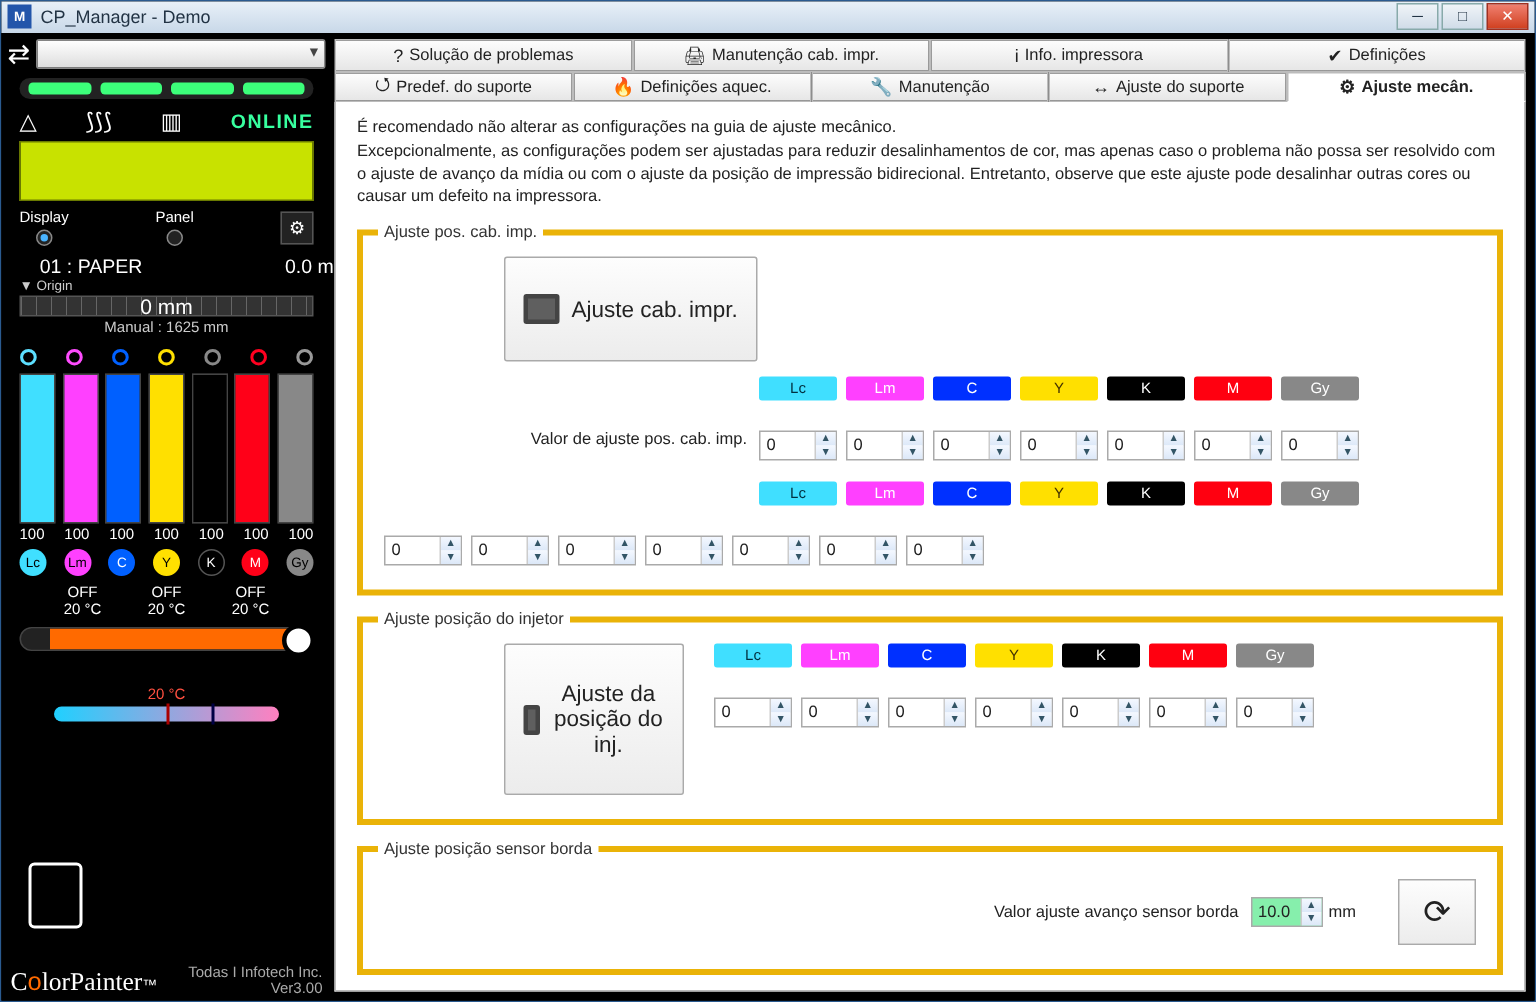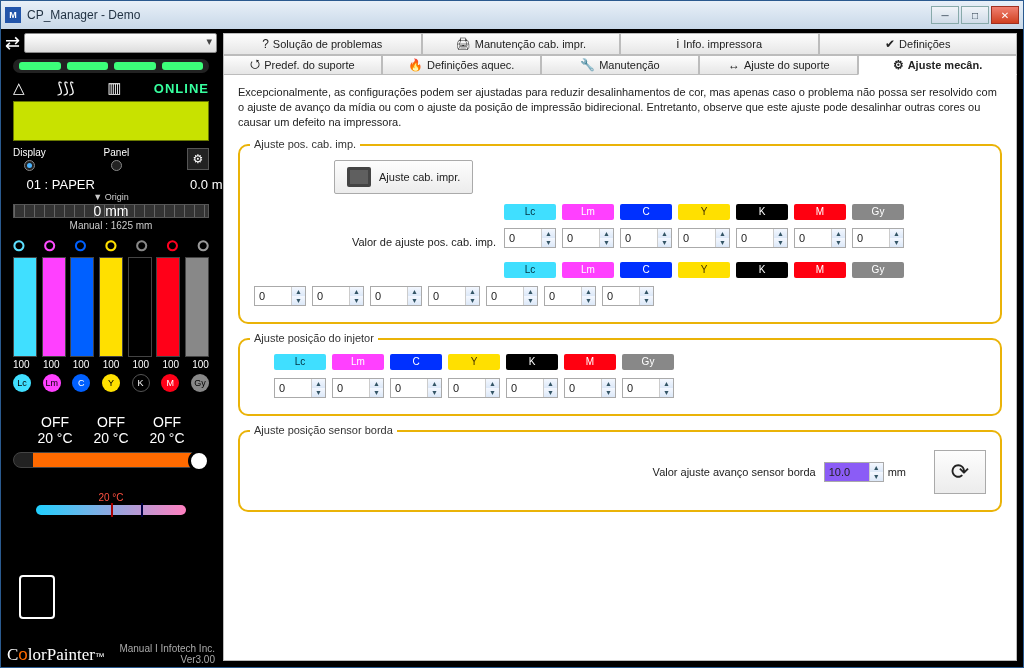--- a/index.html
+++ b/index.html
@@ -32,21 +32,21 @@
 
 .lcd { width:196px; height:40px; background:#c8e200; border:1px solid #6a7a00; margin-bottom:6px;}
 
 .dp-row{width:196px;display:flex;align-items:center;justify-content:space-between;margin-bottom:6px;}
 .dp-col{display:flex;flex-direction:column;align-items:center;font-size:10px;gap:2px;}
 .radio{width:11px;height:11px;border-radius:50%;border:1px solid #888;background:#222;display:inline-block;position:relative;}
 .radio.on:after{content:"";position:absolute;inset:2px;border-radius:50%;background:#4ab4ff;}
 .gearbtn{width:22px;height:22px;background:#222;border:1px solid #555;display:flex;align-items:center;justify-content:center;font-size:12px;}
 
 .paperline{width:196px;font-size:13px;display:flex;justify-content:space-between;margin-left:27px;}
-.origin{width:196px;text-align:center;font-size:9px;color:#ccc;}
+.origin{width:196px;text-align:left;font-size:9px;color:#ccc;}
 .ruler{width:196px;height:14px;background:repeating-linear-gradient(90deg,#666 0 1px,#333 1px 10px);border:1px solid #555;position:relative;margin:2px 0;}
 .ruler .ptr{position:absolute;left:50%;top:-2px;transform:translateX(-50%);color:#fff;font-size:14px;}
 .manual{width:196px;text-align:center;font-size:10px;color:#ccc;margin-bottom:6px;}
 
 .drops{width:196px;display:flex;justify-content:space-between;margin-bottom:2px;}
 .drop{font-size:15px;}
 .drop.lc{color:#5cdfff;}.drop.lm{color:#ff4cff;}.drop.c{color:#0060ff;}.drop.y{color:#ffe000;}.drop.k{color:#888;}.drop.m{color:#ff0020;}.drop.gy{color:#999;}
 
 .tanks{width:196px;display:flex;justify-content:space-between;gap:2px;}
 .tank{width:24px;height:100px;background:#222;border:1px solid #444;position:relative;}
@@ -57,21 +57,21 @@
 .tank.y  .fill{background:#ffe000;height:100%;}
 .tank.k  .fill{background:#000;height:100%;}
 .tank.m  .fill{background:#ff0018;height:100%;}
 .tank.gy .fill{background:#888;height:100%;}
 
 .levels{width:196px;display:flex;justify-content:space-between;font-size:10px;margin-top:2px;}
 .chips{width:196px;display:flex;justify-content:space-between;margin-top:4px;}
 .chip{width:18px;height:18px;border-radius:50%;font-size:9px;display:flex;align-items:center;justify-content:center;color:#000;}
 .chip.lc{background:#40dfff;}.chip.lm{background:#ff40ff;}.chip.c{background:#0060ff;color:#fff;}.chip.y{background:#ffe000;}.chip.k{background:#000;color:#fff;border:1px solid #555;}.chip.m{background:#ff0018;color:#fff;}.chip.gy{background:#888;}
 
-.heaters{width:150px;display:flex;justify-content:space-between;margin-top:22px;font-size:14px;text-align:center;gap:18px;}
+.heaters{width:150px;display:flex;justify-content:space-between;margin-top:6px;font-size:10px;text-align:center;gap:18px;}
 .heaters div{flex:1;}
 .thermo{width:196px;height:16px;margin-top:6px;background:linear-gradient(90deg,#222 0 10%,#ff6a00 10% 100%);border-radius:8px;border:1px solid #444;position:relative;}
 .thermo .knob{position:absolute;right:-2px;top:-3px;width:22px;height:22px;border-radius:50%;background:#fff;border:3px solid #000;}
 
 .temp2{width:196px;text-align:center;font-size:10px;margin-top:10px;color:#ff5040;}
 .slider2{width:150px;height:10px;background:linear-gradient(90deg,#20d0ff,#ff80c0);border-radius:5px;margin:2px auto 0;position:relative;}
 .slider2 .tick{position:absolute;top:-2px;width:2px;height:14px;background:#a00;}
 .bottle{position:absolute; left:18px; bottom:48px; width:36px;height:44px;border:2px solid #fff;border-radius:4px;}
 .logo{width:208px;margin-top:auto;display:flex;align-items:flex-end;justify-content:space-between;font-size:10px;color:#aaa;padding-top:8px;}
 .logo .cp{font-family:Georgia,serif;font-size:17px;color:#fff;text-align:right;}
@@ -81,47 +81,47 @@
 .right{flex:1;background:#000;padding:4px 6px 6px 2px;display:flex;flex-direction:column;}
 .tabs1,.tabs2{display:flex;gap:0;}
 .tab{flex:1;background:linear-gradient(#fdfdfd,#e6e6e6);border:1px solid #bcbcbc;height:22px;font-size:11px;display:flex;align-items:center;justify-content:center;gap:4px;cursor:pointer;color:#222;}
 .tabs2 .tab{height:20px;}
 .tab.active{background:#fff;border-bottom:1px solid #fff;font-weight:bold;}
 .tab .ico{font-size:12px;}
 
 .content{flex:1;background:#fff;border:1px solid #bcbcbc;border-top:none;padding:10px 14px;color:#222;font-size:11px;overflow:auto;}
 .content p{margin-bottom:2px;line-height:1.35;}
 
-.group{border:2px solid #eab308;border-radius:10px;padding:14px 14px 16px;margin-top:14px;position:relative;}
+.group{border:4px solid #eab308;border-radius:0;padding:14px 14px 16px;margin-top:14px;position:relative;}
 .group .gtitle{position:absolute;top:-8px;left:10px;background:#fff;padding:0 4px;font-size:11px;color:#333;}
 
-.bigbtn{display:inline-flex;align-items:center;gap:8px;border:1px solid #aaa;background:linear-gradient(#fdfdfd,#ececec);padding:6px 12px;font-size:11px;cursor:pointer;border-radius:2px;margin-left:80px;}
+.bigbtn{display:inline-flex;align-items:center;gap:8px;border:1px solid #aaa;background:linear-gradient(#fdfdfd,#ececec);padding:24px 12px;font-size:15px;cursor:pointer;border-radius:2px;margin-left:80px;}
 .bigbtn .bicon{width:24px;height:20px;background:#444;border-radius:2px;position:relative;}
 .bigbtn .bicon:after{content:"";position:absolute;inset:3px;background:#fff;opacity:.15;}
 
 .colorhdr{display:flex;gap:6px;margin-left:250px;margin-top:10px;}
 .ch{width:52px;height:16px;font-size:10px;color:#fff;display:flex;align-items:center;justify-content:center;border-radius:2px;}
 .ch.lc{background:#40dfff;color:#003040;}
 .ch.lm{background:#ff40ff;}
 .ch.c{background:#0030ff;}
 .ch.y{background:#ffe000;color:#443300;}
 .ch.k{background:#000;}
 .ch.m{background:#ff0010;}
 .ch.gy{background:#888;}
 
-.valrow{display:flex;align-items:flex-end;margin-top:8px;}
+.valrow{display:flex;align-items:flex-start;margin-top:20px;}
 .valrow .lab{width:250px;text-align:right;padding-right:8px;font-size:11px;}
 .spin{width:52px;height:20px;border:1px solid #aaa;display:flex;margin-right:6px;font-size:11px;background:#fff;}
 .spin .num{flex:1;padding-left:4px;display:flex;align-items:center;}
 .spin .ar{width:14px;display:flex;flex-direction:column;border-left:1px solid #ccc;}
 .spin .ar div{flex:1;display:flex;align-items:center;justify-content:center;font-size:7px;color:#356;background:linear-gradient(#f4f8ff,#dce8f8);cursor:pointer;}
 
 .sensor-row{display:flex;align-items:center;margin-top:4px;}
 .sensor-row .lab2{margin-left:auto;margin-right:8px;font-size:11px;}
-.sensor-spin{width:60px;height:20px;border:1px solid #aaa;display:flex;background:#8b5cf6;}
+.sensor-spin{width:48px;height:20px;border:1px solid #aaa;display:flex;background:#86efac;}
 .sensor-spin .num{flex:1;padding-left:4px;display:flex;align-items:center;font-size:11px;}
 .sensor-spin .ar{width:14px;display:flex;flex-direction:column;border-left:1px solid #ccc;}
 .sensor-spin .ar div{flex:1;font-size:7px;display:flex;align-items:center;justify-content:center;color:#356;background:linear-gradient(#f4f8ff,#dce8f8);}
 .unit{margin-left:4px;font-size:11px;}
 
 .refresh{width:52px;height:44px;border:1px solid #aaa;background:linear-gradient(#fdfdfd,#ececec);display:flex;align-items:center;justify-content:center;font-size:22px;margin-left:28px;cursor:pointer;}
 </style>
 </head>
 <body>
 
@@ -250,21 +250,21 @@
         <div class="temp2">20 °C</div>
         <div class="slider2">
             <div class="tick" style="left:50%"></div>
             <div class="tick" style="left:70%;background:#004;"></div>
           </div>
       </div>
 
       <div class="logo">
         <span class="cp">C<span class="o">o</span>lorPainter<span style="font-size:10px;">™</span></span>
         <span style="text-align:right;">
-          <span>Manual I Infotech Inc.</span><br>
+          <span>Todas I Infotech Inc.</span><br>
           <span>Ver3.00</span>
         </span>
       </div>
     </div>
 
     <div class="right">
       <div class="tabs1">
         <div class="tab">
             <span class="ico">?</span>
             <span>Solução de problemas</span>
@@ -299,20 +299,21 @@
             <span class="ico">↔</span>
             <span>Ajuste do suporte</span>
           </div>
         <div class="tab active">
             <span class="ico">⚙</span>
             <span>Ajuste mecân.</span>
           </div>
       </div>
 
       <div class="content">
+        <p>É recomendado não alterar as configurações na guia de ajuste mecânico.</p>
         <p>Excepcionalmente, as configurações podem ser ajustadas para reduzir desalinhamentos de cor, mas apenas caso o problema não possa ser resolvido com o ajuste de avanço da mídia ou com o ajuste da posição de impressão bidirecional. Entretanto, observe que este ajuste pode desalinhar outras cores ou causar um defeito na impressora.</p>
 
         <div class="group">
           <div class="gtitle">Ajuste pos. cab. imp.</div>
           <div class="bigbtn">
             <div class="bicon"></div>
             <span>Ajuste cab. impr.</span>
           </div>
           <div class="colorhdr">
             <div class="ch lc">Lc</div>
@@ -437,20 +438,24 @@
                     <div>▼</div>
                   </div>
                 </div>
               </div>
           </div>
         </div>
 
         <div class="group">
           <div class="gtitle">Ajuste posição do injetor</div>
           <div style="display:flex;align-items:flex-start;">
+            <div class="bigbtn" style="width:120px;text-align:center;">
+              <div class="bicon"></div>
+              <span>Ajuste da posição do inj.</span>
+            </div>
             <div style="flex:1;">
               <div class="colorhdr" style="margin-left:20px;margin-top:0;">
                 <div class="ch lc">Lc</div>
                 <div class="ch lm">Lm</div>
                 <div class="ch c">C</div>
                 <div class="ch y">Y</div>
                 <div class="ch k">K</div>
                 <div class="ch m">M</div>
                 <div class="ch gy">Gy</div>
               </div>

